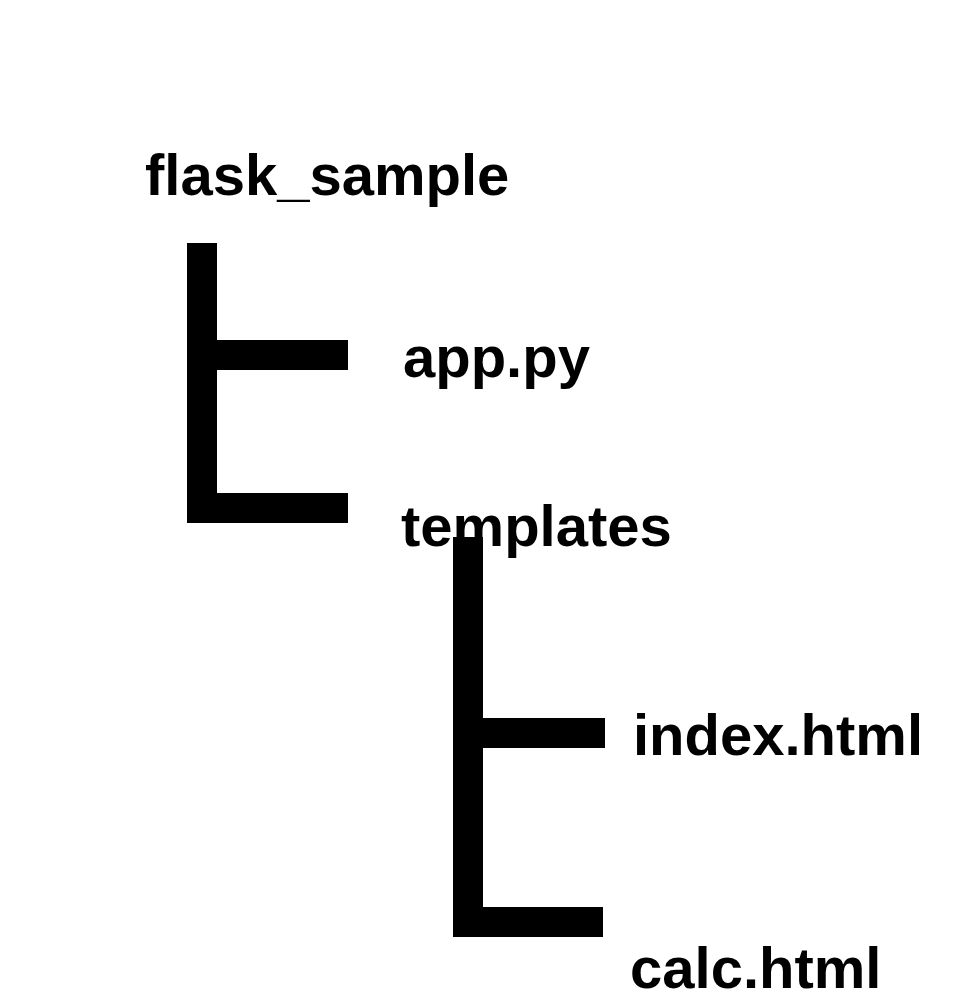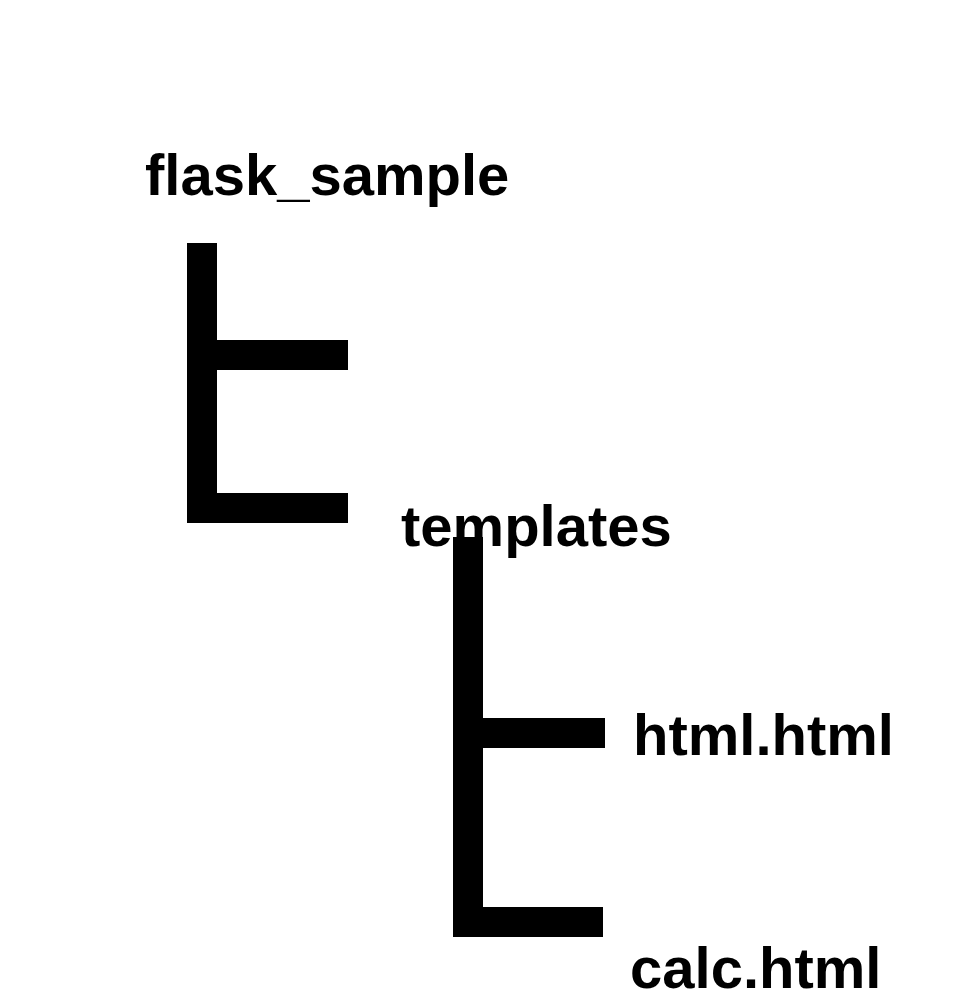--- a/index.html
+++ b/index.html
@@ -53,28 +53,29 @@
 <body>
 
 <div class="canvas">
 
   <div class="node-label root-label">flask_sample</div>
 
   <div class="line v-line trunk-root"></div>
 
   <div class="line h-line branch-app"></div>
 
+  <div class="node-label label-app">app.py</div>
 
   <div class="line h-line branch-tmpl"></div>
 
   <div class="node-label label-templates">templates</div>
 
   <div class="line v-line trunk-tmpl"></div>
 
   <div class="line h-line branch-index"></div>
 
-  <div class="node-label label-index">html.html</div>
+  <div class="node-label label-index">index.html</div>
 
   <div class="line h-line branch-calc"></div>
 
   <div class="node-label label-calc">calc.html</div>
 
 </div>
 
 </body></html>

